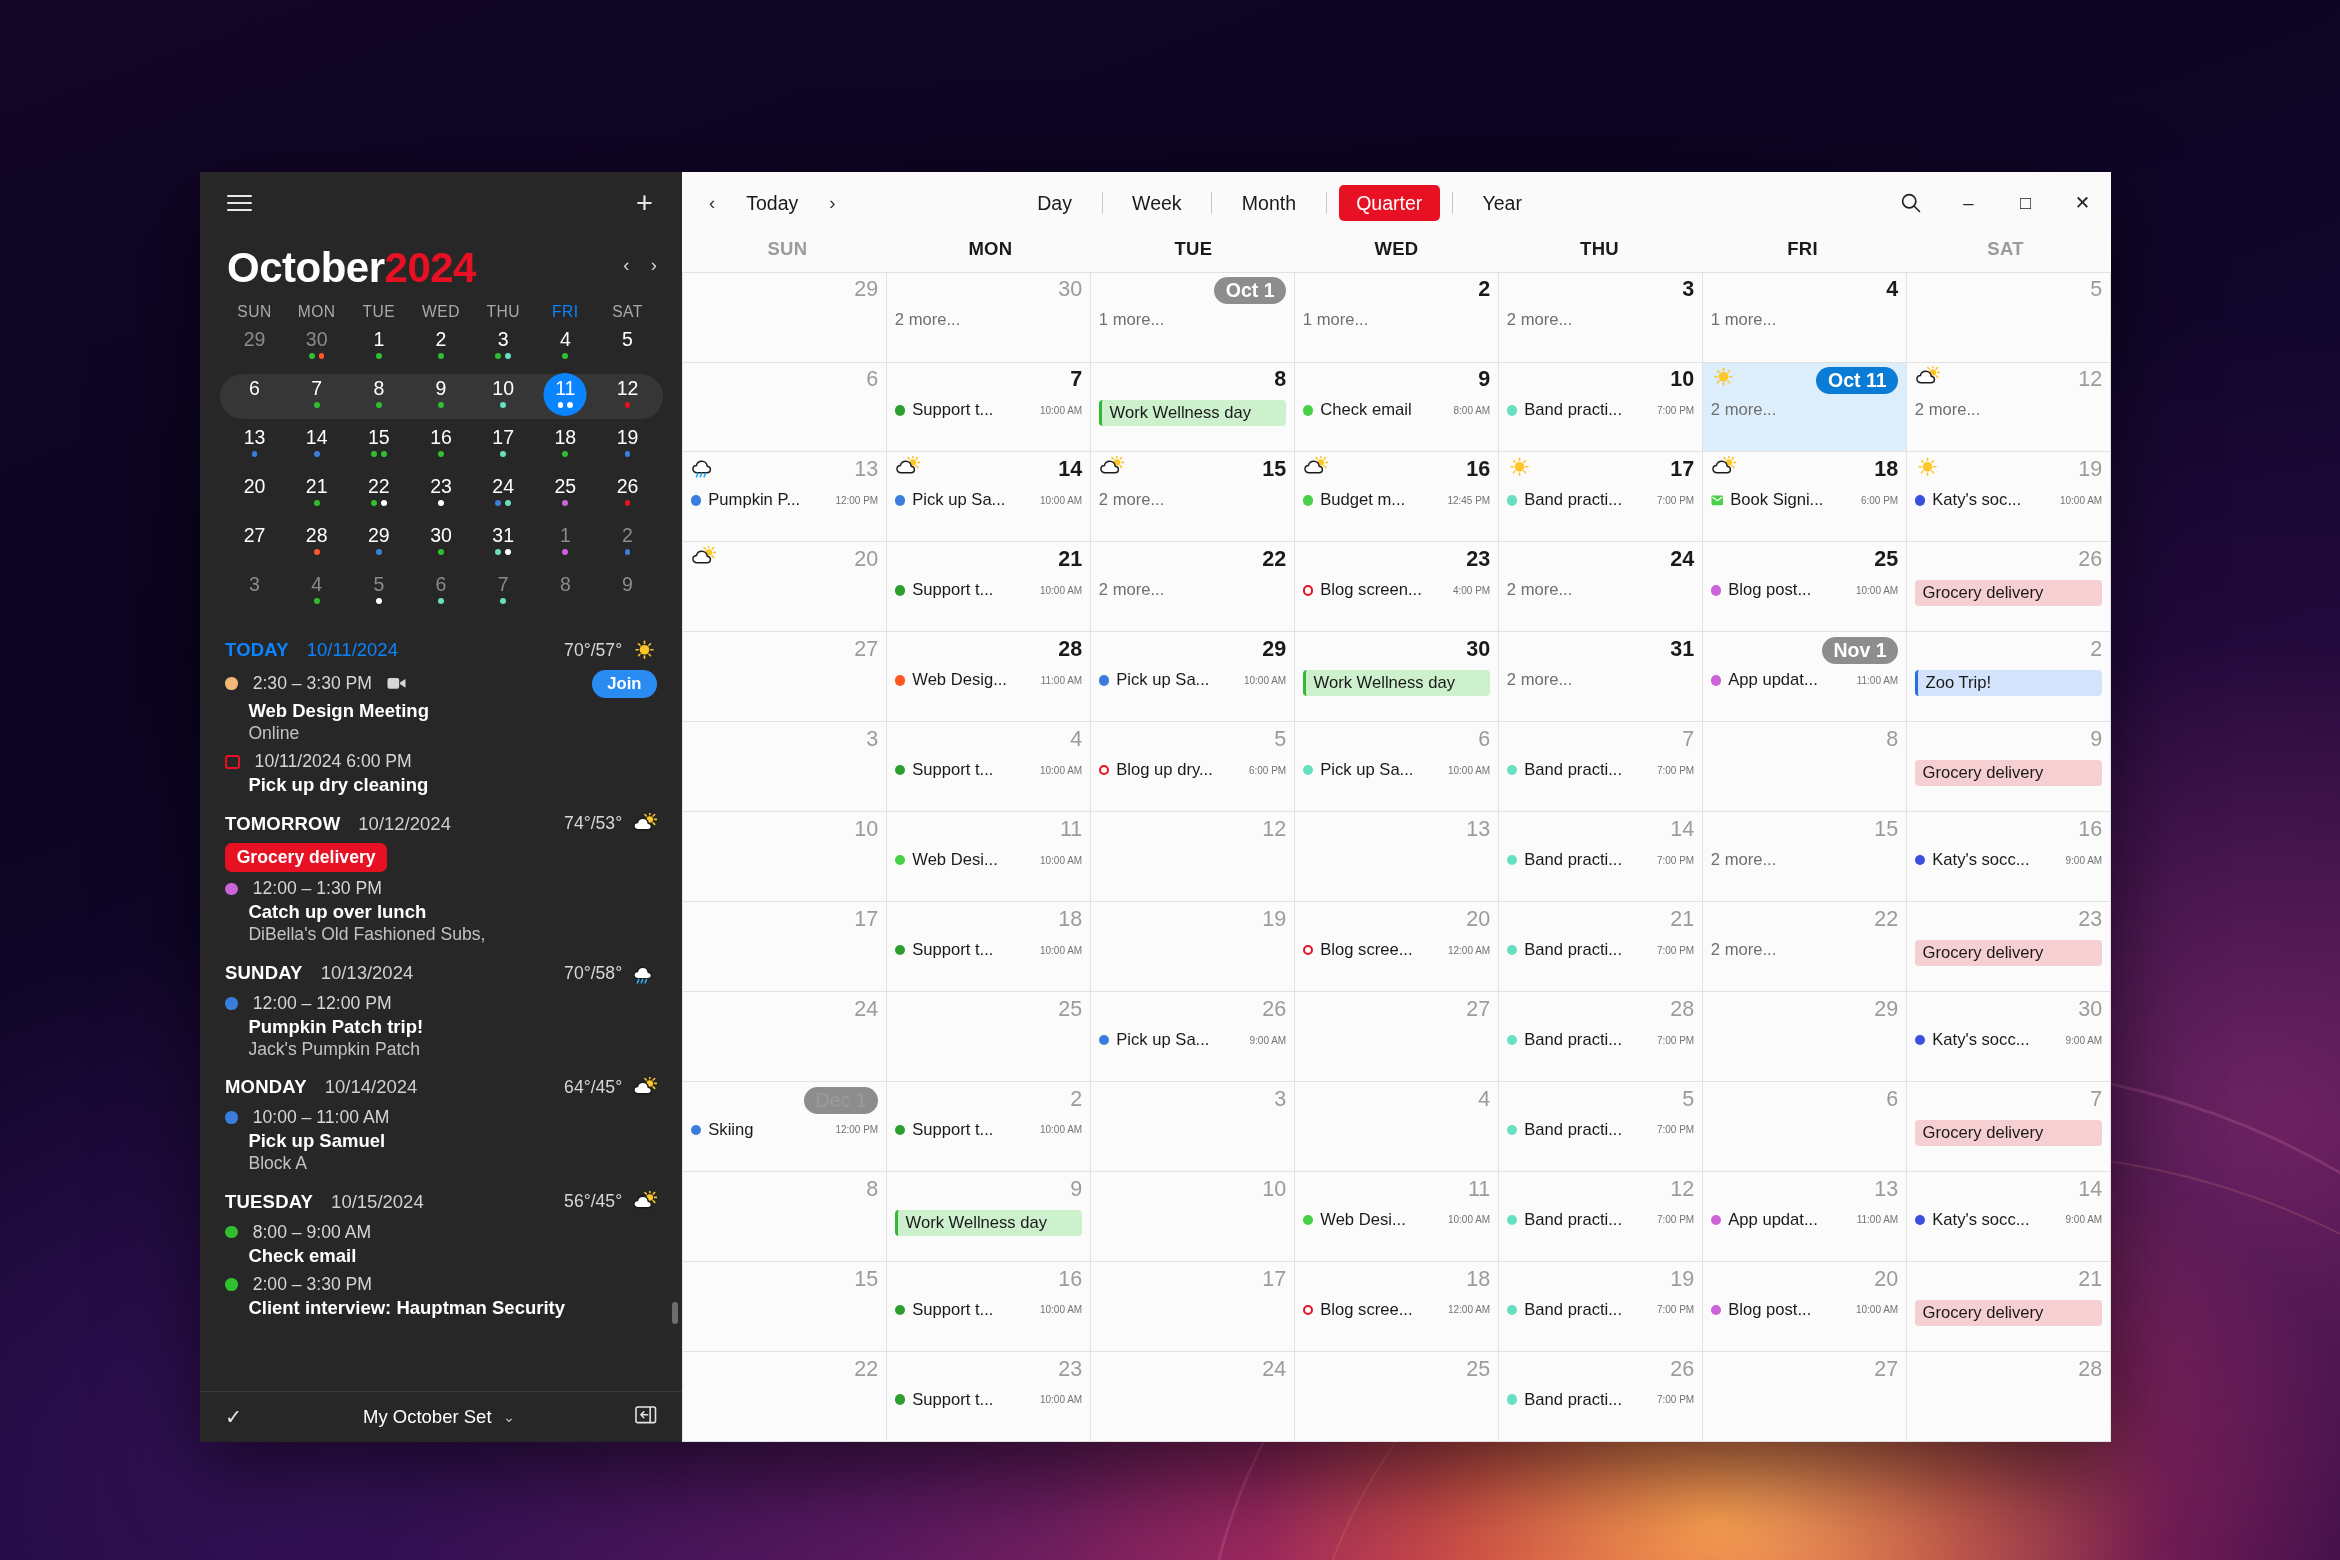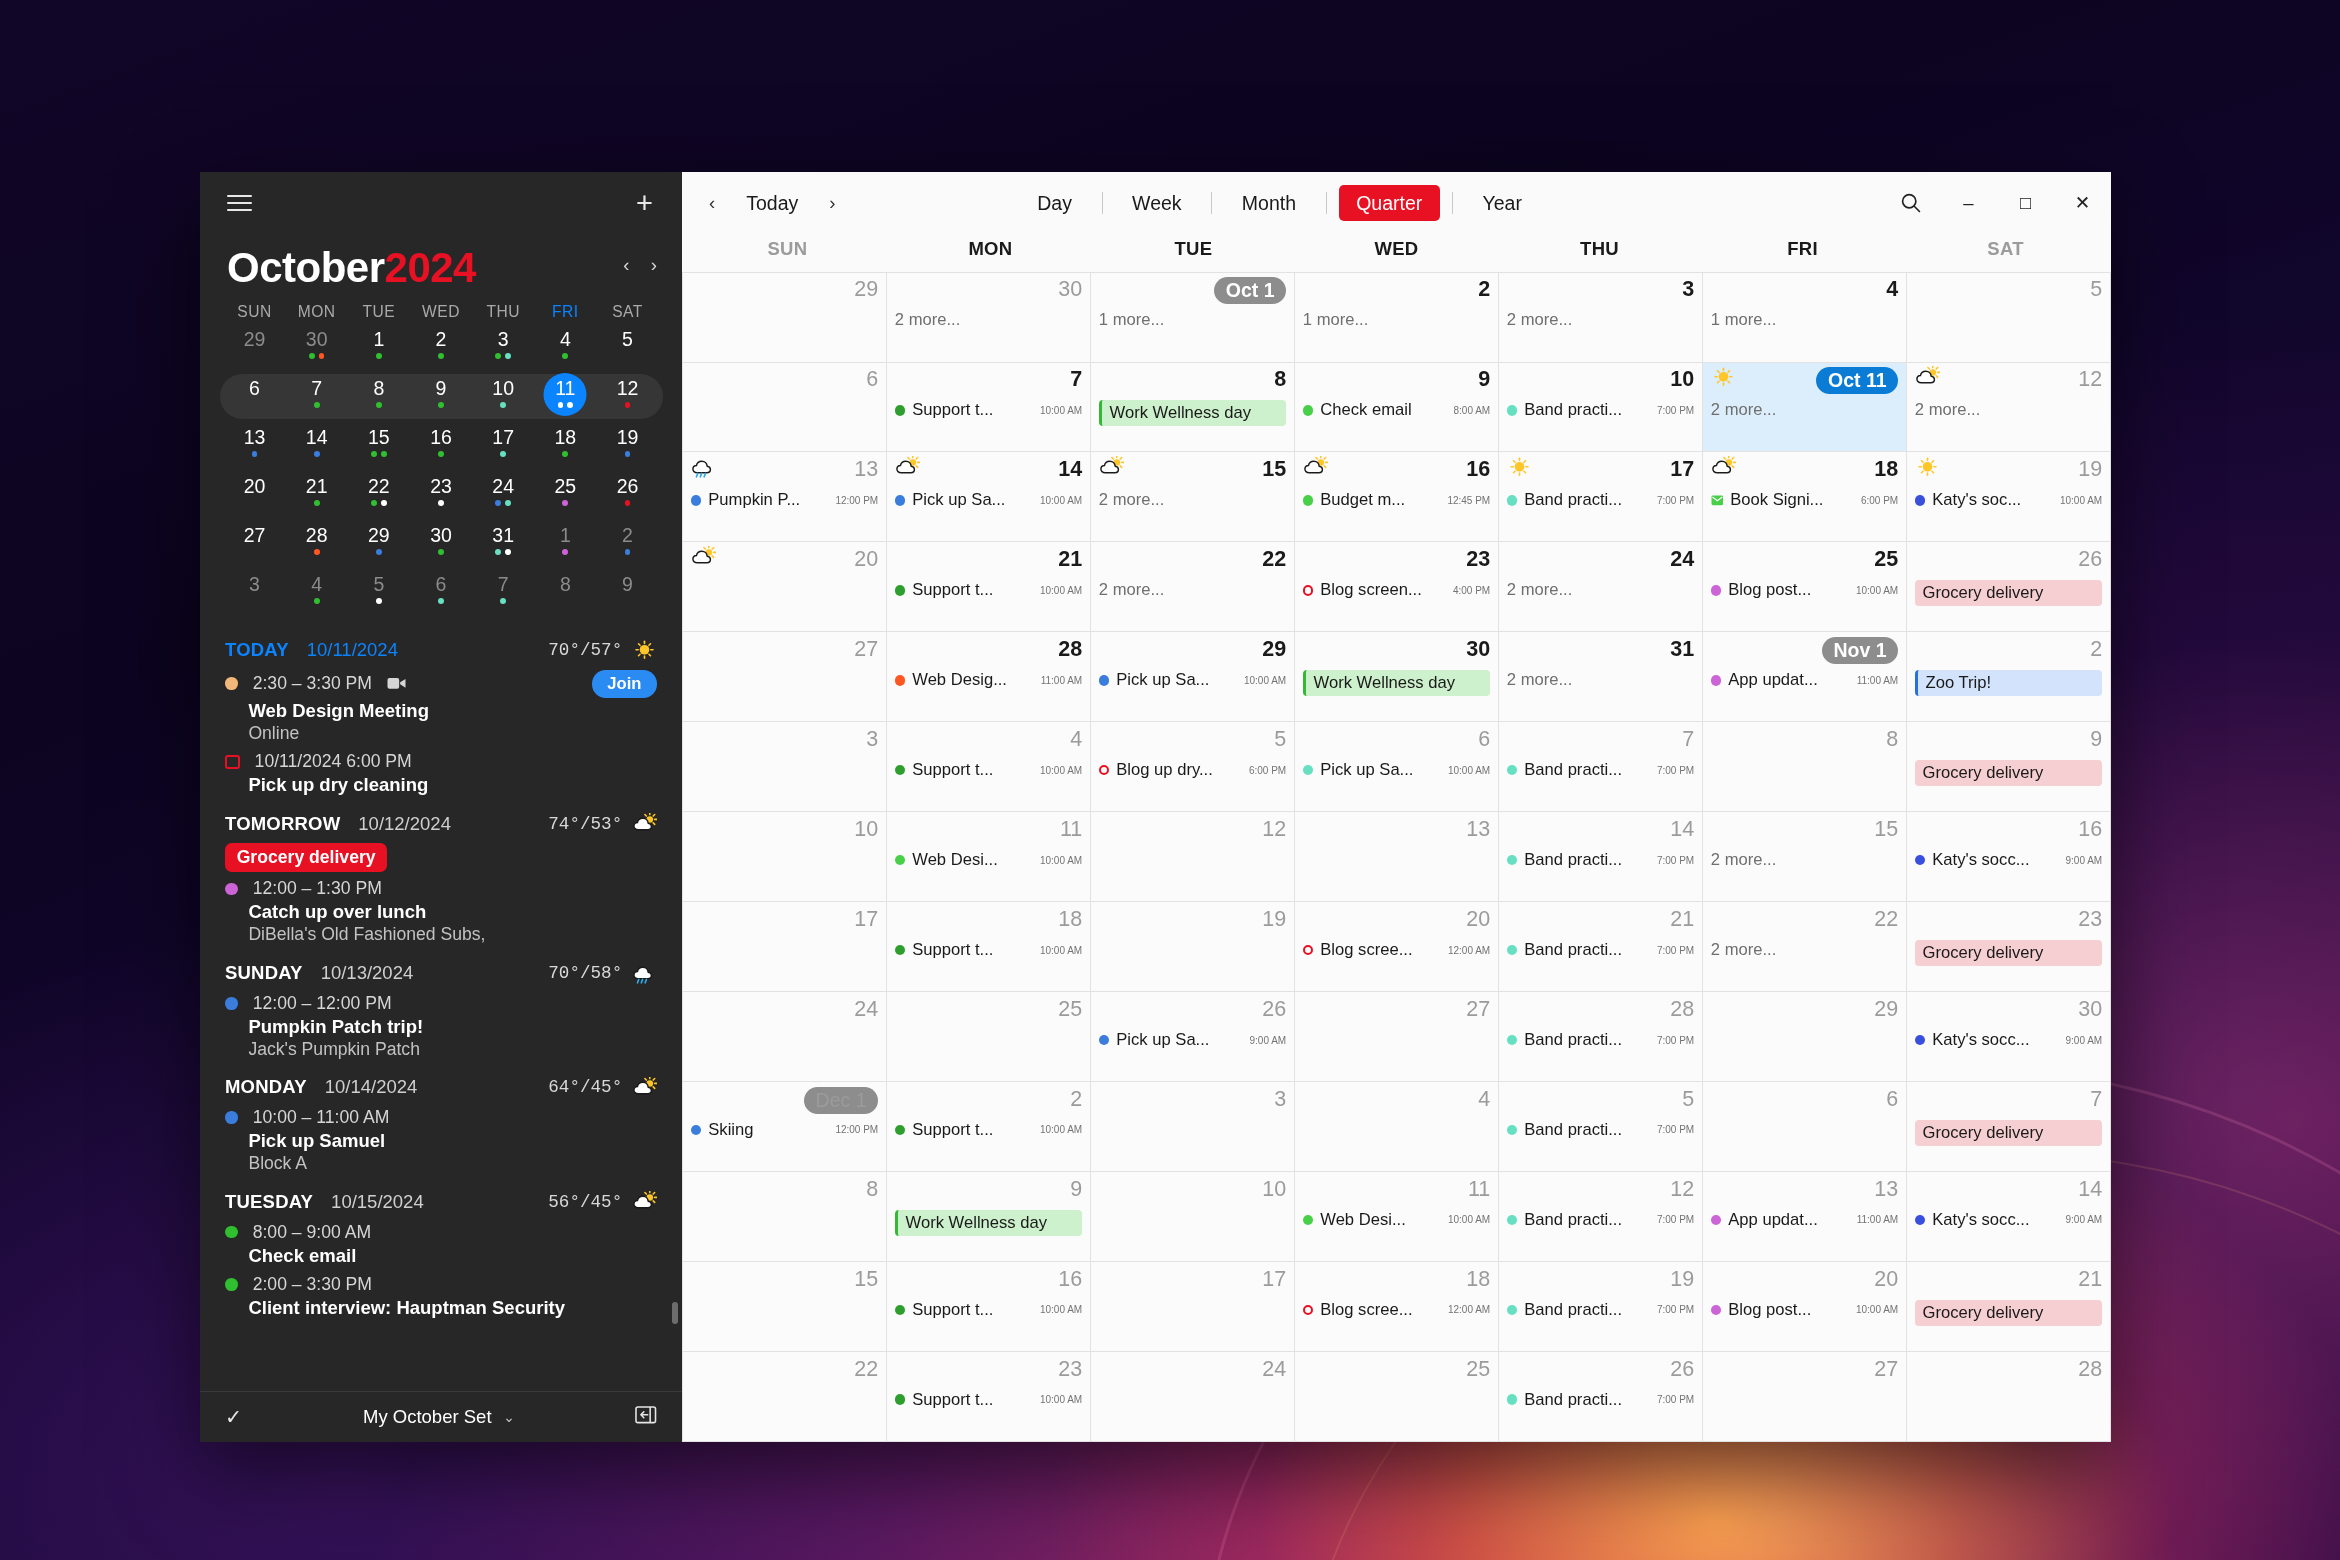--- a/index.html
+++ b/index.html
@@ -100,21 +100,21 @@
   #agenda { flex:1 1 auto; padding: 5.9px 25px 0 25px; overflow:hidden; position:relative; }
   .ag-day {
     display:flex; align-items:center; justify-content:space-between;
     margin-top: 13.7px; margin-bottom: 3.9px;
   }
   .ag-day .dl { font-size: 18.5px; }
   .ag-day .dl b { font-weight:700; letter-spacing:0.2px; }
   .ag-day.today .dl { color:#0a84ff; }
   .ag-day .dl .dt { color:#cfcfcf; margin-left:18px; }
   .ag-day.today .dl .dt { color:#0a84ff; }
-  .ag-wx { display:flex; align-items:center; gap:9.8px; font-size:17.6px; color:#d8d8d8;font-family:Liberation Mono, monospace; }
+  .ag-wx { display:flex; align-items:center; gap:9.8px; font-size:17.6px; color:#d8d8d8; }
 
   .ag-item { padding: 4.9px 0 2.9px 0; }
   .ag-line1 { display:flex; align-items:center; gap:15px; }
   .ag-dot { width:12.7px; height:12.7px; border-radius:50%; display:inline-block; flex:0 0 12.7px;}
   .ag-check { width:14.6px; height:14.6px; border:2px solid #e81123; border-radius:2.9px; display:inline-block; flex:0 0 14.6px;}
   .ag-time { font-size:17.6px; color:#d6d6d6; }
   .ag-title { font-size:18.5px; font-weight:700; margin-left:23.4px; margin-top:2px;}
   .ag-sub { font-size:17.6px; color:#c2c2c2; margin-left:23.4px; margin-top:1px;}
   .ag-join {
     background:#2a8bf2; color:#fff; border-radius:13.7px; font-size:16.6px; font-weight:700;

